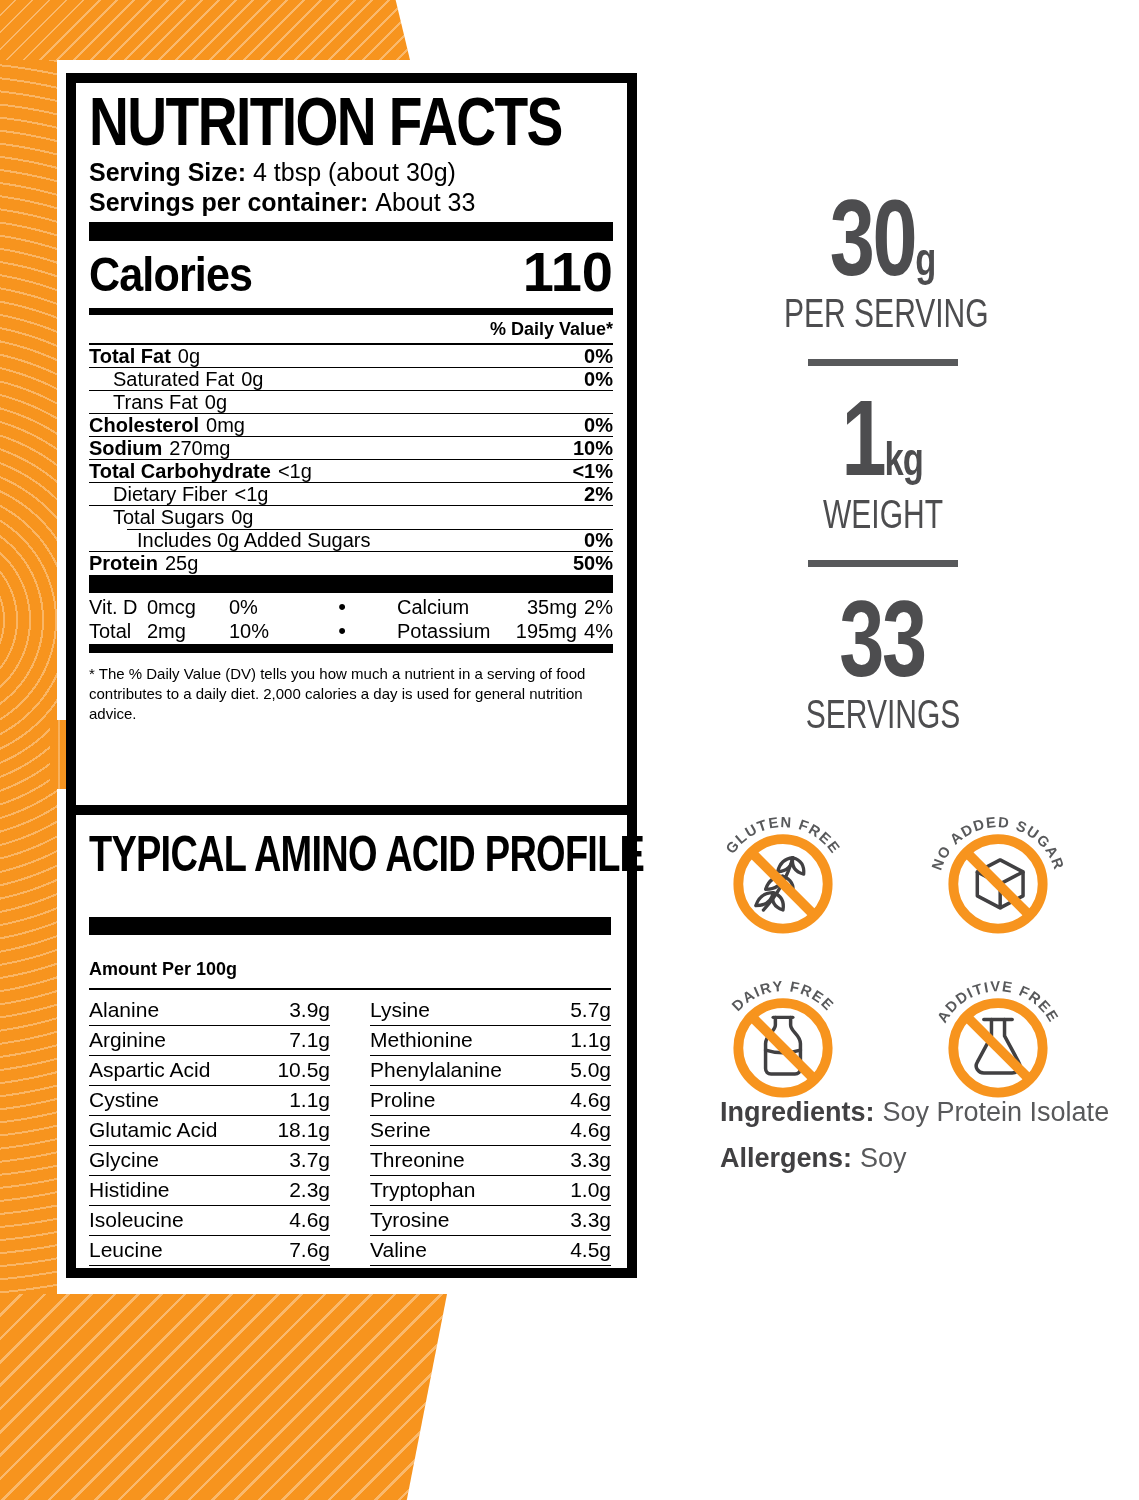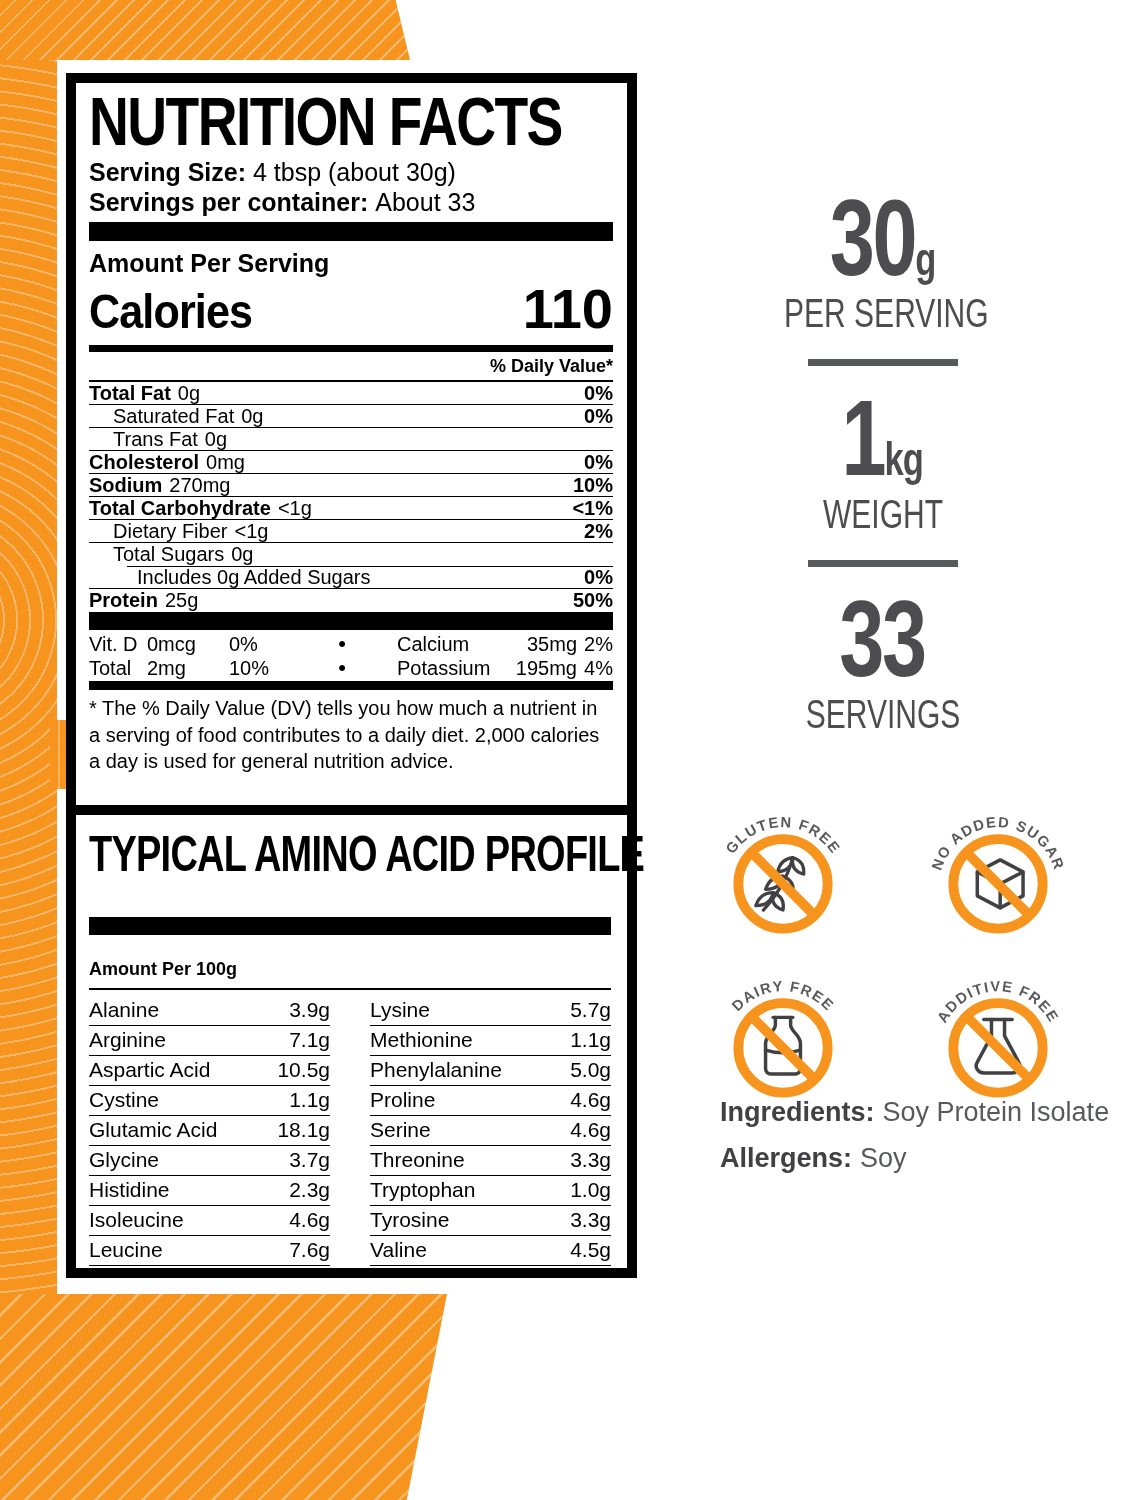--- a/index.html
+++ b/index.html
@@ -71,21 +71,21 @@
   .nf-row.partline { border-bottom:none; position:relative; }
   .nf-row.partline::after { content:""; position:absolute; left:38px; right:0; bottom:-1px; height:1.5px; background:#000; }
   .nf-row.noline { border-bottom:none; }
 
   .micros { padding:1px 0 2px; }
   .micro-row { display:grid; align-items:center; height:24px; font-size:20px;
     grid-template-columns:58px 82px 58px 1fr 104px 76px 36px; }
   .micro-row .m-bullet { text-align:center; font-size:22px; }
   .micro-row .m-amt2, .micro-row .m-dv2 { text-align:right; }
 
-  .footnote { font-size:20px; line-height:1.32; padding-top:5px; max-width:520px; }
+  .footnote { font-size:15px; line-height:1.32; padding-top:11px; max-width:520px; }
 
   
   .aa-title { font-size:50px; font-weight:700; letter-spacing:-1px; line-height:1; }
   .aa-title .cxl { transform:scaleX(.76); }
   .aa-bar { height:18px; background:#000; margin-top:38px; }
   .aa-sub { font-size:18px; font-weight:700; margin-top:24px; padding-bottom:8px; border-bottom:2px solid #000; }
   .aa-table { display:flex; gap:40px; margin-top:6px; }
   .aa-col { flex:1; }
   .aa-row { display:flex; justify-content:space-between; align-items:flex-end;
             height:30px; border-bottom:1.5px solid #000; font-size:21px; padding-bottom:3px; }
@@ -117,21 +117,20 @@
   <div class="deco deco-left"></div>
   <div class="deco deco-top"></div>
   <div class="deco deco-band"></div>
   <div class="deco deco-bottom"></div>
 
   <section class="panel panel-nf">
     <h1 class="nf-title"><span class="cxl">NUTRITION FACTS</span></h1>
     <p class="serv"><b>Serving Size:</b><span class="v">4 tbsp (about 30g)</span></p>
     <p class="serv"><b>Servings per container:</b><span class="v">About 33</span></p>
     <div class="bar bar-lg"></div>
-    <p class="aps">Amount Per Serving</p>
     <div class="cal-row">
       <span class="cal-word">Calories</span>
       <span class="cal-num">110</span>
     </div>
     <div class="rule"></div>
     <div class="dvh">% Daily Value*</div>
     <div class="nf-rows">
 
         <div class="nf-row bold">
           <span class="nf-name"><b>Total Fat</b><span class="nf-val">0g</span></span>

